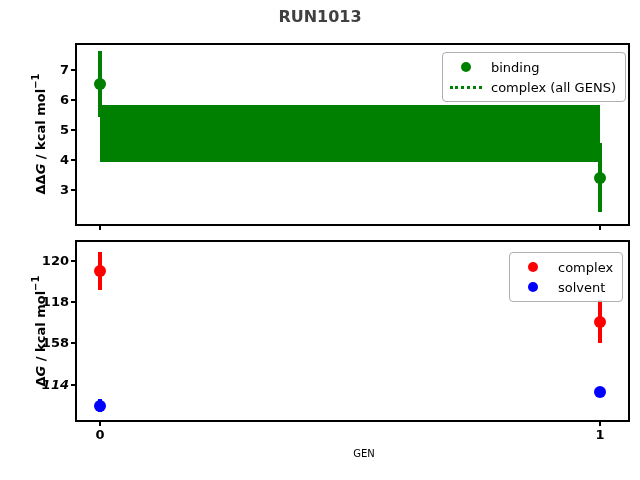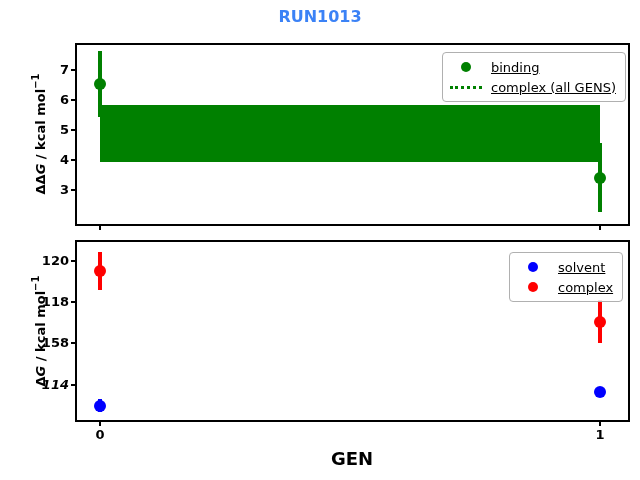--- a/index.html
+++ b/index.html
@@ -2,38 +2,38 @@
 <html><head>
 <meta charset="utf-8">
 <style>
   html,body { margin:0; padding:0; background:#ffffff; }
   #figure {
     position:relative; width:640px; height:480px; background:#ffffff;
     font-family:"DejaVu Sans", sans-serif; overflow:hidden;
   }
   .fig-title {
     position:absolute; left:320px; top:7px; transform:translateX(-50%);
-    font-size:16px; font-weight:bold; color:#3b82f6; white-space:nowrap;
+    font-size:16px; font-weight:bold; color:#404040; white-space:nowrap;
   }
   .axes {
     position:absolute; border:2px solid #000; box-sizing:border-box;
     background:transparent;
   }
   #axes-0 { left:75px; top:43px;  width:555px; height:183px; }
   #axes-1 { left:75px; top:240px; width:555px; height:182px; }
   .ylabel {
     position:absolute; transform:translate(-50%,-50%) rotate(-90deg);
     font-size:13px; font-weight:bold; color:#000; white-space:nowrap;
   }
   #ylabel-0 { left:39px; top:134px; }
   #ylabel-1 { left:39px; top:331px; }
   .ylabel sup { font-size:10px; }
   .xlabel {
-    position:absolute; left:352px; top:448px; transform:translateX(-50%);
-    font-size:18px; font-weight:bold; color:#000;
+    position:absolute; left:364px; top:448px; transform:translateX(-50%);
+    font-size:10px; font-weight:normal; color:#000;
   }
   .tick-mark { position:absolute; background:#000; }
   .ytick-label {
     position:absolute; width:40px; text-align:right;
     font-size:13px; font-weight:bold; color:#000; line-height:18px;
   }
   .xtick-label {
     position:absolute; width:40px; text-align:center;
     font-size:13px; font-weight:bold; color:#000; line-height:16px;
   }
@@ -42,21 +42,21 @@
   .marker { position:absolute; width:12px; height:12px; border-radius:50%; }
   .legend {
     position:absolute; background:rgba(255,255,255,0.85);
     border:1px solid #b0b0b0; border-radius:4px; padding:4px 9px 4px 5px;
     z-index:10;
   }
   .legend-row { display:flex; align-items:center; height:20px; }
   .legend-handle { width:36px; display:flex; justify-content:center; align-items:center; }
   .lg-dot { width:10px; height:10px; border-radius:50%; display:inline-block; }
   .lg-dline { width:32px; height:0; border-top:3px dotted #008000; display:inline-block; }
-  .legend-label { font-size:13px; color:#000; margin-left:7px; white-space:nowrap;text-decoration:underline; }
+  .legend-label { font-size:13px; color:#000; margin-left:7px; white-space:nowrap; }
 </style>
 </head>
 <body>
 
 <div id="figure">
   <div class="fig-title">RUN1013</div>
 
   <div class="axes" id="axes-0"></div>
   <div class="axes" id="axes-1"></div>
 
@@ -112,24 +112,24 @@
     <div class="marker" style="left: 94px; top: 399.512px; background: rgb(0, 0, 255);"></div>
     <div class="err-bar" style="left: 598px; top: 386.884px; height: 10.3488px; background: rgb(0, 0, 255);"></div>
     <div class="marker" style="left: 594px; top: 386.058px; background: rgb(0, 0, 255);"></div>
     <div class="err-bar" style="left: 98px; top: 252.349px; height: 37.2558px; background: rgb(255, 0, 0);"></div>
     <div class="marker" style="left: 94px; top: 264.977px; background: rgb(255, 0, 0);"></div>
     <div class="err-bar" style="left: 598px; top: 299.953px; height: 43.4651px; background: rgb(255, 0, 0);"></div>
     <div class="marker" style="left: 594px; top: 315.686px; background: rgb(255, 0, 0);"></div>
     <div class="legend" style="left: 509px; top: 252px;">
       <div class="legend-row">
         <span class="legend-handle">
+          <span class="lg-dot" style="background: rgb(255, 0, 0);"></span>
+        </span>
+        <span class="legend-label">complex</span>
+      </div>
+      <div class="legend-row">
+        <span class="legend-handle">
           <span class="lg-dot" style="background: rgb(0, 0, 255);"></span>
         </span>
         <span class="legend-label">solvent</span>
-      </div>
-      <div class="legend-row">
-        <span class="legend-handle">
-          <span class="lg-dot" style="background: rgb(255, 0, 0);"></span>
-        </span>
-        <span class="legend-label">complex</span>
       </div>
     </div>
   </div>
 
 </body></html>

